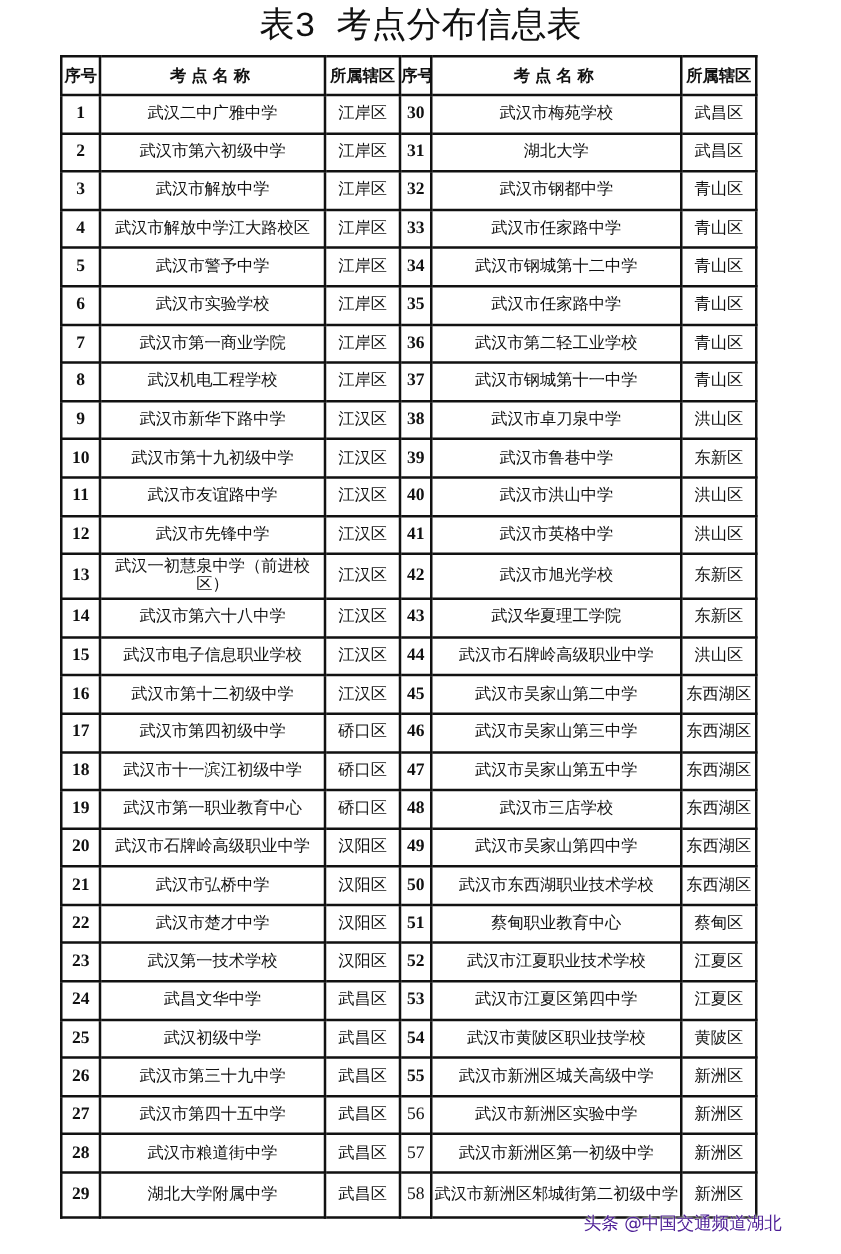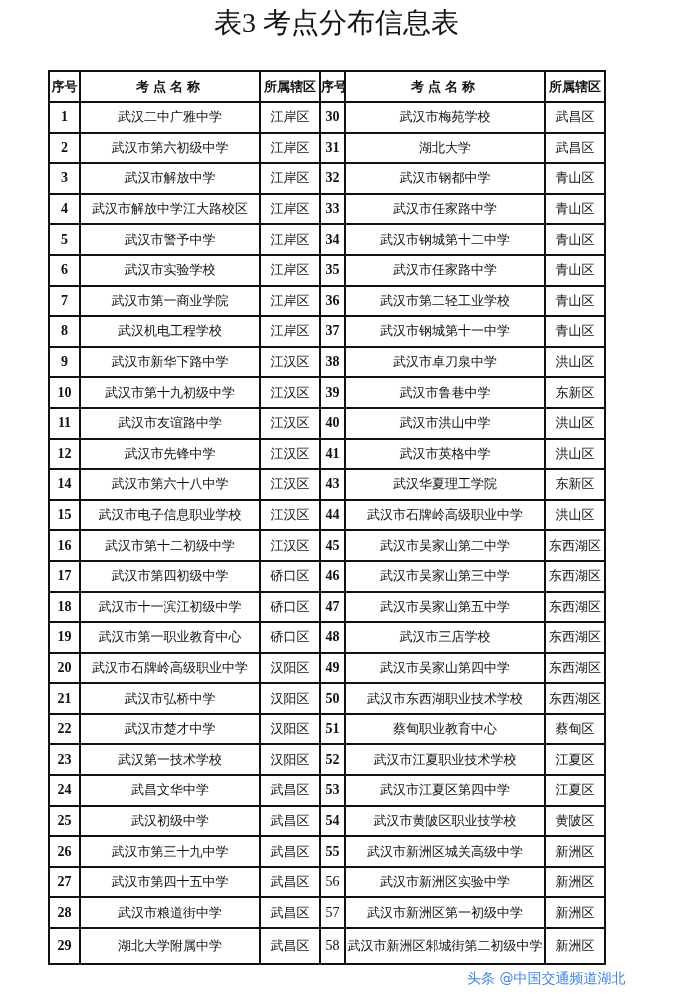--- a/index.html
+++ b/index.html
@@ -14,33 +14,32 @@
       overflow: hidden;
       font-family: "DejaVu Sans", sans-serif;
       color: #111;
     }
     .title {
       position: absolute;
       top: 6px;
       left: 0;
       width: 673px;
       text-align: center;
-      font-family: Liberation Serif, serif;
+      font-family: Liberation Mono, monospace;
       font-size: 28px;
       line-height: 34px;
       color: #111;
     }
     table.info {
       position: absolute;
       top: 44px;
       left: 48px;
       border-collapse: collapse;
       table-layout: fixed;
       width: 556px;
-      margin-top: 26px;
     }
     table.info td, table.info th {
       border: 2px solid #111;
       text-align: center;
       vertical-align: middle;
       padding: 0;
       overflow: hidden;
     }
     table.info th {
       height: 29px;
@@ -66,21 +65,21 @@
     col.c-name { width: 180px; }
     col.c-dist { width: 60px; }
     col.c-no2 { width: 25px; }
     col.c-name2 { width: 200px; }
     col.c-dist2 { width: 60px; }
     .watermark {
       position: absolute;
       left: 467px;
       top: 970px;
       font-size: 14px;
-      color: #3b82f6;
+      color: #4c1d95;
       white-space: nowrap;
       text-shadow: 0 0 2px #fff, 0 0 2px #fff;
     }
   </style>
 </head>
 <body>
 
 <div class="title">表3 考点分布信息表</div>
 
 <table class="info">
@@ -193,20 +192,28 @@
       </tr>
       <tr>
         <td class="no">12</td>
         <td class="name">武汉市先锋中学</td>
         <td class="dist">江汉区</td>
         <td class="no">41</td>
         <td class="name">武汉市英格中学</td>
         <td class="dist">洪山区</td>
       </tr>
       <tr>
+        <td class="no tall">13</td>
+        <td class="name tall">武汉一初慧泉中学（前进校区）</td>
+        <td class="dist tall">江汉区</td>
+        <td class="no tall">42</td>
+        <td class="name tall">武汉市旭光学校</td>
+        <td class="dist tall">东新区</td>
+      </tr>
+      <tr>
         <td class="no">14</td>
         <td class="name">武汉市第六十八中学</td>
         <td class="dist">江汉区</td>
         <td class="no">43</td>
         <td class="name">武汉华夏理工学院</td>
         <td class="dist">东新区</td>
       </tr>
       <tr>
         <td class="no">15</td>
         <td class="name">武汉市电子信息职业学校</td>

